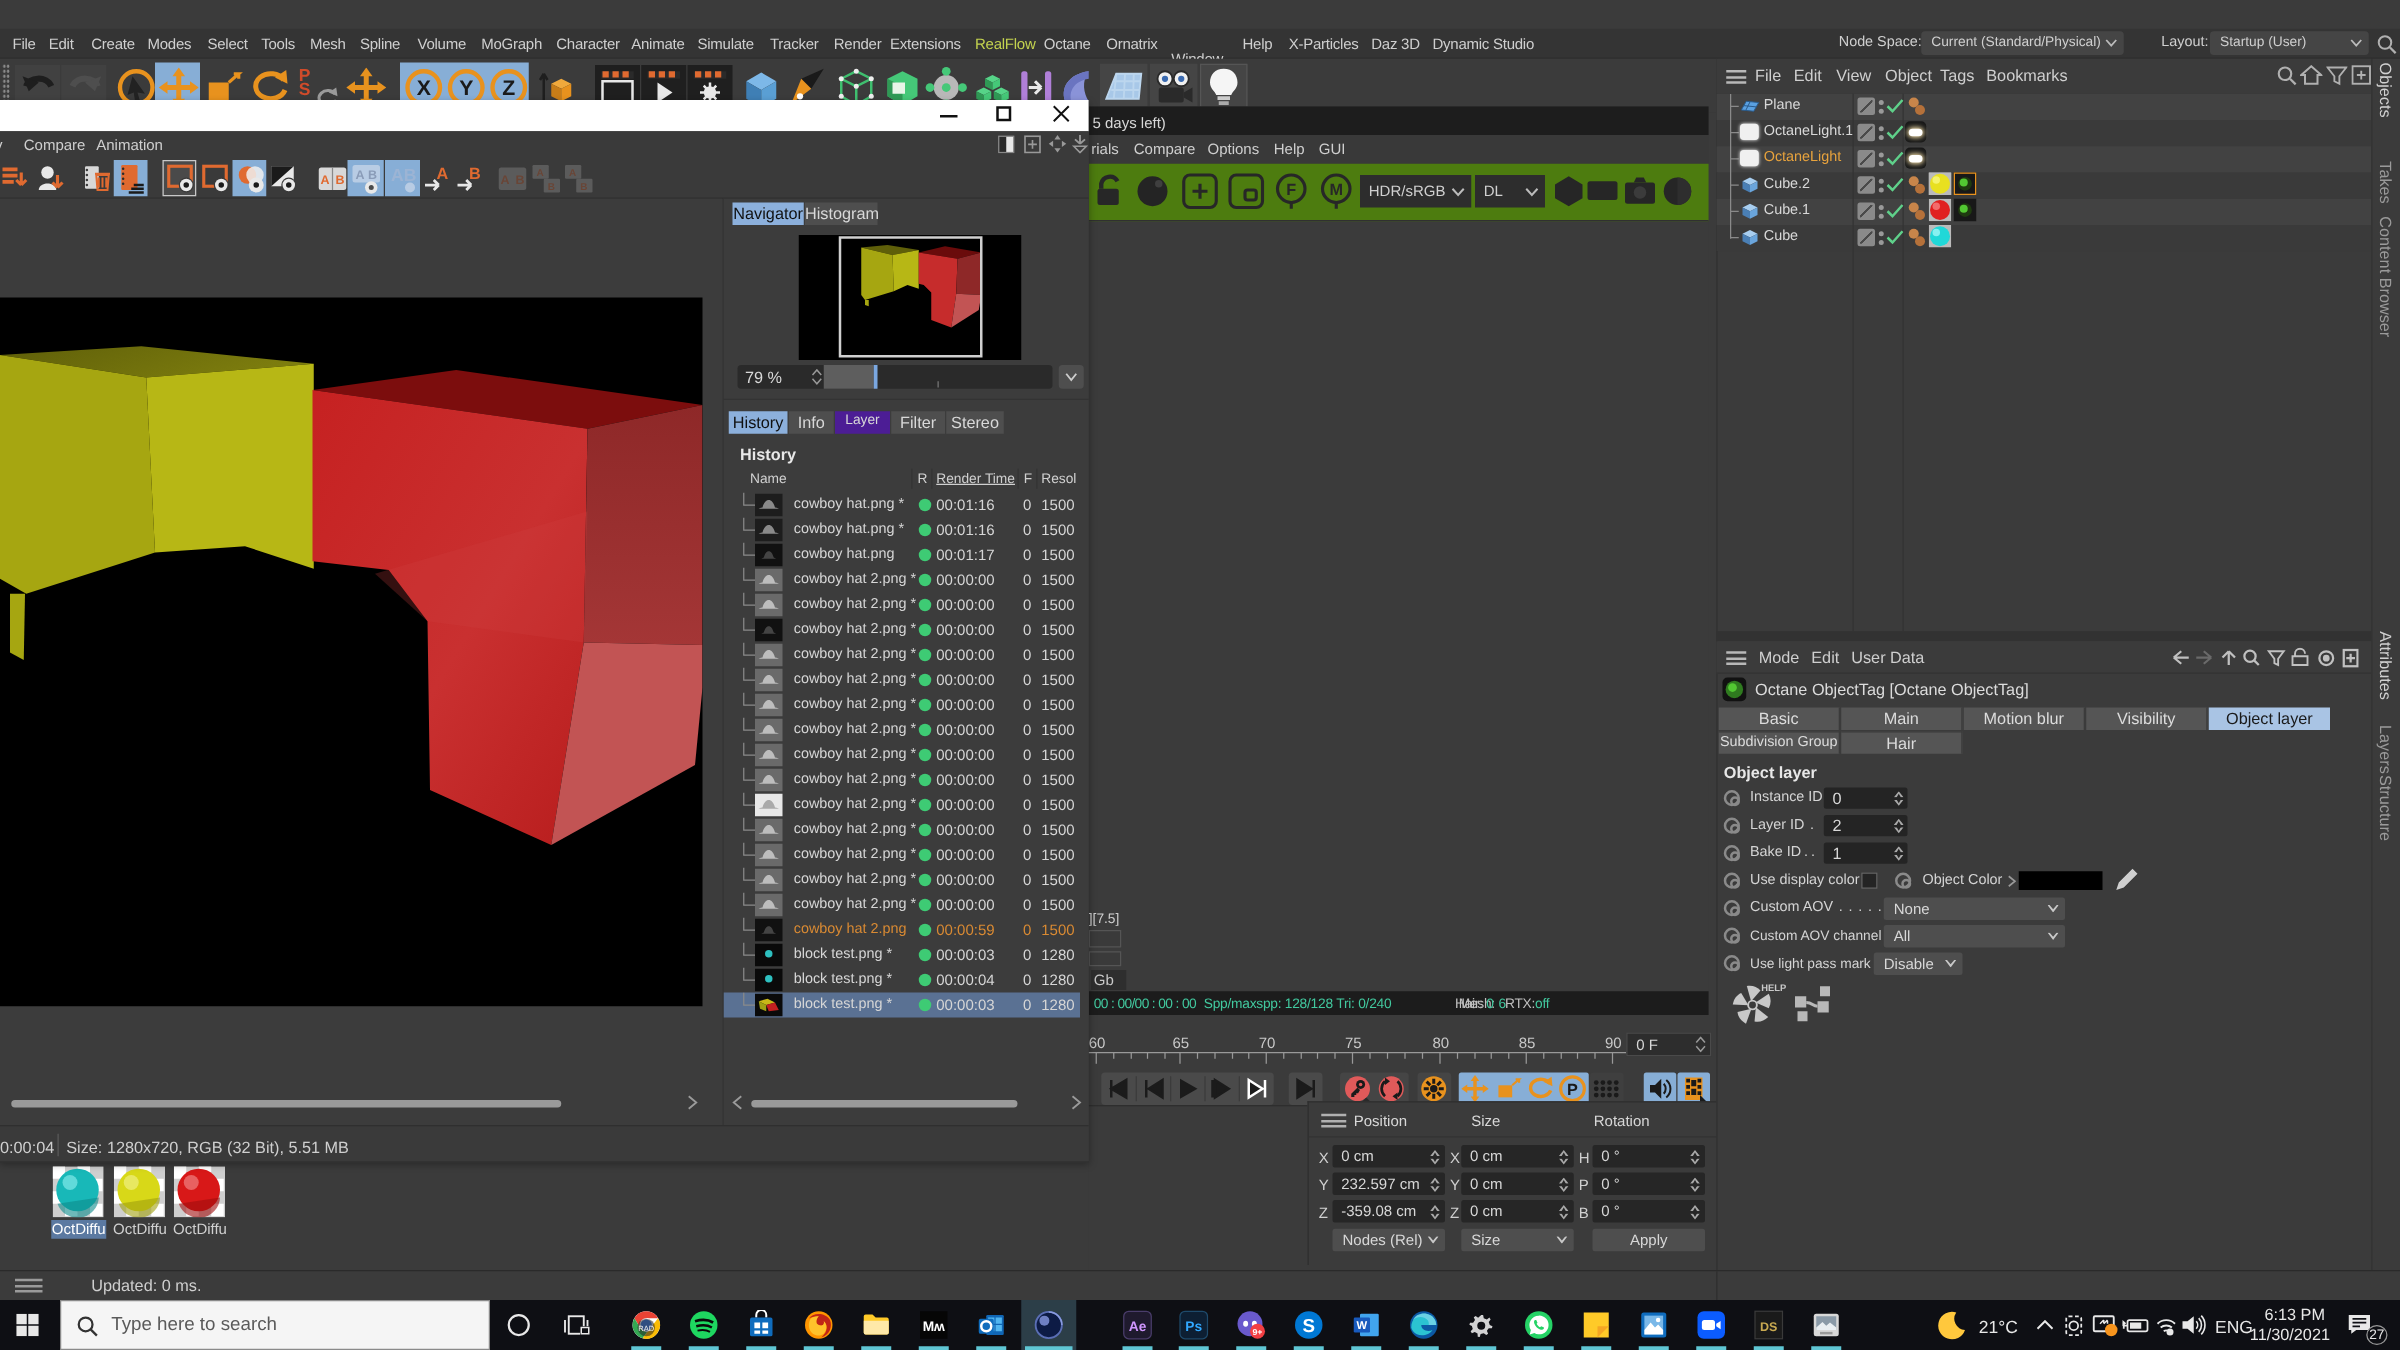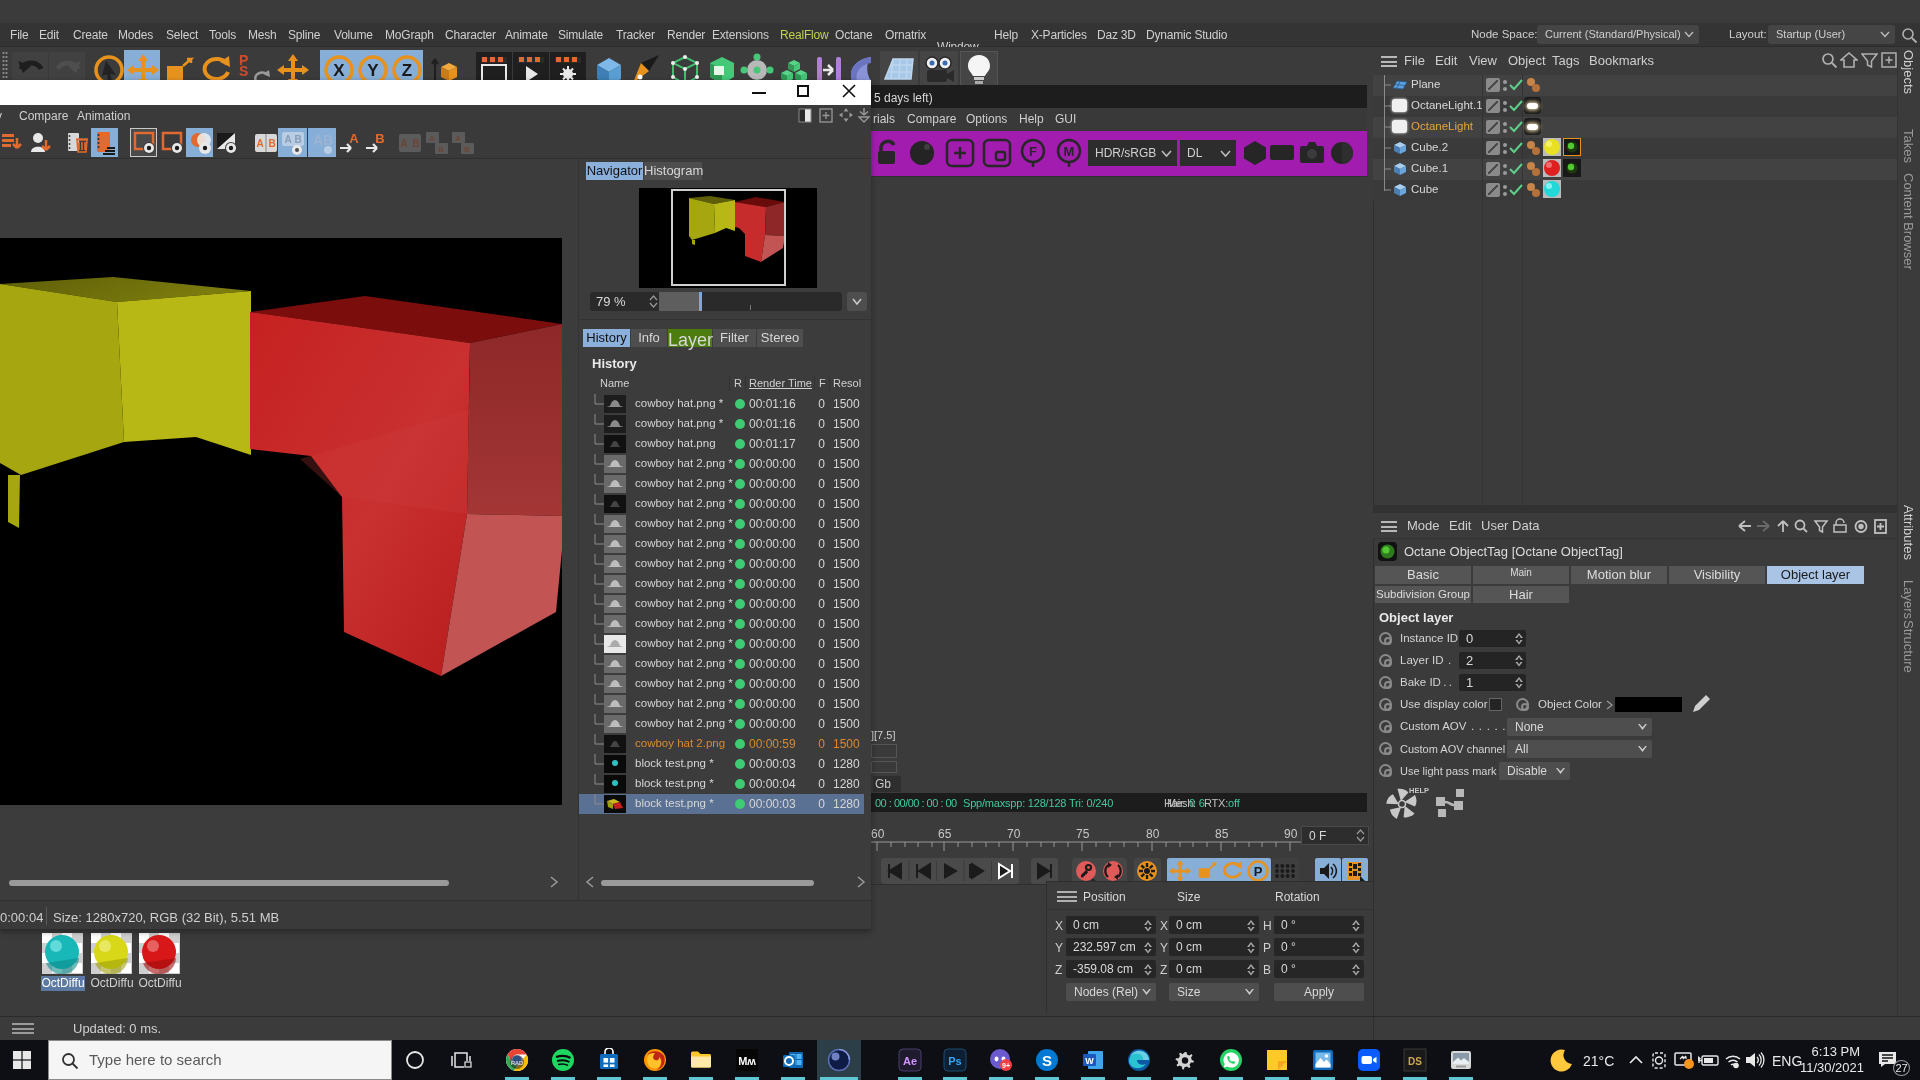--- a/index.html
+++ b/index.html
@@ -258,21 +258,21 @@
     <div class="abs" style="left:3px;top:6px;font-size:12px;color:#d8d8d8;">5 days left)</div>
   </div>
   <div class="abs" style="left:0;top:23px;width:496px;height:23px;background:#393939;font-size:12px;color:#cfcfcf;">
     <div class="abs" style="left:2px;top:4px;">rials</div>
     <div class="abs" style="left:36px;top:4px;">Compare</div>
     <div class="abs" style="left:95px;top:4px;">Options</div>
     <div class="abs" style="left:148px;top:4px;">Help</div>
     <div class="abs" style="left:184px;top:4px;">GUI</div>
   </div>
 
-  <div class="abs" style="left:0;top:46px;width:496px;height:46px;background:#a21caf;border-bottom:1px solid #303030;">
+  <div class="abs" style="left:0;top:46px;width:496px;height:46px;background:#4d7c0f;border-bottom:1px solid #303030;">
     <svg class="abs" style="left:4px;top:8px;" width="26" height="28" viewBox="0 0 26 28">
           <path d="M6 12 V8 a7 7 0 0 1 13 -2" fill="none" stroke="#272727" stroke-width="3.5"></path>
           <rect x="3" y="12" width="17" height="13" rx="2" fill="#272727"></rect>
         </svg>
     <svg class="abs" style="left:36px;top:7px;" width="30" height="30" viewBox="0 0 30 30">
           <circle cx="15" cy="15" r="12" fill="#242424"></circle>
           <circle cx="20" cy="9" r="3" fill="#3f3f3f"></circle>
         </svg>
     <svg class="abs" style="left:74px;top:7px;" width="30" height="30" viewBox="0 0 30 30">
           <rect x="2" y="2" width="26" height="26" rx="5" fill="none" stroke="#272727" stroke-width="2.5"></rect>
@@ -712,21 +712,21 @@
     </svg>
   </div>
   <div class="abs" style="left:5px;top:495px;width:19px;height:19px;border-radius:4px;background:#111;"></div>
   <svg class="abs" style="left:7px;top:497px;" width="15" height="15" viewBox="0 0 15 15">
         <circle cx="7.5" cy="7.5" r="7" fill="#2f7a1f"></circle>
         <circle cx="6" cy="6" r="3.5" fill="#52c832"></circle>
       </svg>
   <div class="abs" style="left:31px;top:497px;font-size:13px;color:#dcdcdc;">Octane ObjectTag [Octane ObjectTag]</div>
 
   <div class="abs" style="left:2px;top:519px;width:97px;height:18px;background:#555555;color:#dcdcdc;font-size:13px;text-align:center;padding-top:1px;border-right:1px solid #3b3b3b;white-space:nowrap;">Basic</div>
-  <div class="abs" style="left:100px;top:519px;width:97px;height:18px;background:#555555;color:#dcdcdc;font-size:10px;text-align:center;padding-top:1px;border-right:1px solid #3b3b3b;white-space:nowrap;">Main</div>
+  <div class="abs" style="left:100px;top:519px;width:97px;height:18px;background:#555555;color:#dcdcdc;font-size:13px;text-align:center;padding-top:1px;border-right:1px solid #3b3b3b;white-space:nowrap;">Main</div>
   <div class="abs" style="left:198px;top:519px;width:97px;height:18px;background:#555555;color:#dcdcdc;font-size:13px;text-align:center;padding-top:1px;border-right:1px solid #3b3b3b;white-space:nowrap;">Motion blur</div>
   <div class="abs" style="left:296px;top:519px;width:97px;height:18px;background:#555555;color:#dcdcdc;font-size:13px;text-align:center;padding-top:1px;border-right:1px solid #3b3b3b;white-space:nowrap;">Visibility</div>
   <div class="abs" style="left:394px;top:519px;width:97px;height:18px;background:#a9c4e4;color:#1a1a1a;font-size:13px;text-align:center;padding-top:1px;">Object layer</div>
   <div class="abs" style="left:2px;top:538px;width:97px;height:18px;background:#555555;color:#dcdcdc;font-size:11.5px;text-align:center;padding-top:2px;border-right:1px solid #3b3b3b;border-top:1px solid #3b3b3b;white-space:nowrap;overflow:hidden;">Subdivision Group</div>
   <div class="abs" style="left:100px;top:538px;width:97px;height:18px;background:#555555;color:#dcdcdc;font-size:13px;text-align:center;padding-top:1px;border-right:1px solid #3b3b3b;border-top:1px solid #3b3b3b;">Hair</div>
   <div class="abs" style="left:6px;top:563px;font-size:13px;font-weight:bold;color:#e8e8e8;">Object layer</div>
   <div id="attrform" style="font-size:11.5px;">
 
     <div class="abs rad" style="left:6px;top:585px;"></div>
     <div class="abs" style="left:27px;top:585px;color:#d4d4d4;">Instance ID</div>
@@ -1084,21 +1084,21 @@
     </div>
     <div class="abs" style="left:268px;top:133px;width:20px;height:19px;background:#4e4e4e;border-radius:3px;">
       <svg class="abs" style="left:5px;top:6px;" width="10" height="8" viewBox="0 0 10 8">
             <path d="M1 1 L5 6 L9 1" fill="none" stroke="#ccc" stroke-width="1.5"></path>
           </svg>
     </div>
     <div class="abs" style="left:0;top:160px;width:293px;height:1px;background:#333;"></div>
 
     <div class="abs" style="left:4px;top:170px;width:47px;height:18px;background:#8cb0dc;color:#101010;font-size:13px;text-align:center;padding-top:1px;">History</div>
     <div class="abs" style="left:52px;top:170px;width:36px;height:18px;background:#4e4e4e;color:#d8d8d8;font-size:13px;text-align:center;padding-top:1px;">Info</div>
-    <div class="abs" style="left:89px;top:170px;width:44px;height:18px;background:#4d7c0f;color:#d8d8d8;font-size:18px;text-align:center;padding-top:1px;">Layer</div>
+    <div class="abs" style="left:89px;top:170px;width:44px;height:18px;background:#4c1d95;color:#d8d8d8;font-size:11px;text-align:center;padding-top:1px;">Layer</div>
     <div class="abs" style="left:134px;top:170px;width:43px;height:18px;background:#4e4e4e;color:#d8d8d8;font-size:13px;text-align:center;padding-top:1px;">Filter</div>
     <div class="abs" style="left:178px;top:170px;width:46px;height:18px;background:#4e4e4e;color:#d8d8d8;font-size:13px;text-align:center;padding-top:1px;">Stereo</div>
     <div class="abs" style="left:13px;top:197px;font-size:13px;font-weight:bold;color:#e8e8e8;">History</div>
 
     <div class="abs" style="left:4px;top:216px;width:285px;height:16px;">
       <div class="abs" style="left:17px;top:2px;font-size:11px;color:#d0d0d0;">Name</div>
       <div class="abs" style="left:151px;top:2px;font-size:11px;color:#d0d0d0;">R</div>
       <div class="abs" style="left:166px;top:2px;font-size:11px;color:#d0d0d0;text-decoration:underline;">Render Time</div>
       <div class="abs" style="left:236px;top:2px;font-size:11px;color:#d0d0d0;">F</div>
       <div class="abs" style="left:250px;top:2px;font-size:11px;color:#d0d0d0;">Resol</div>

